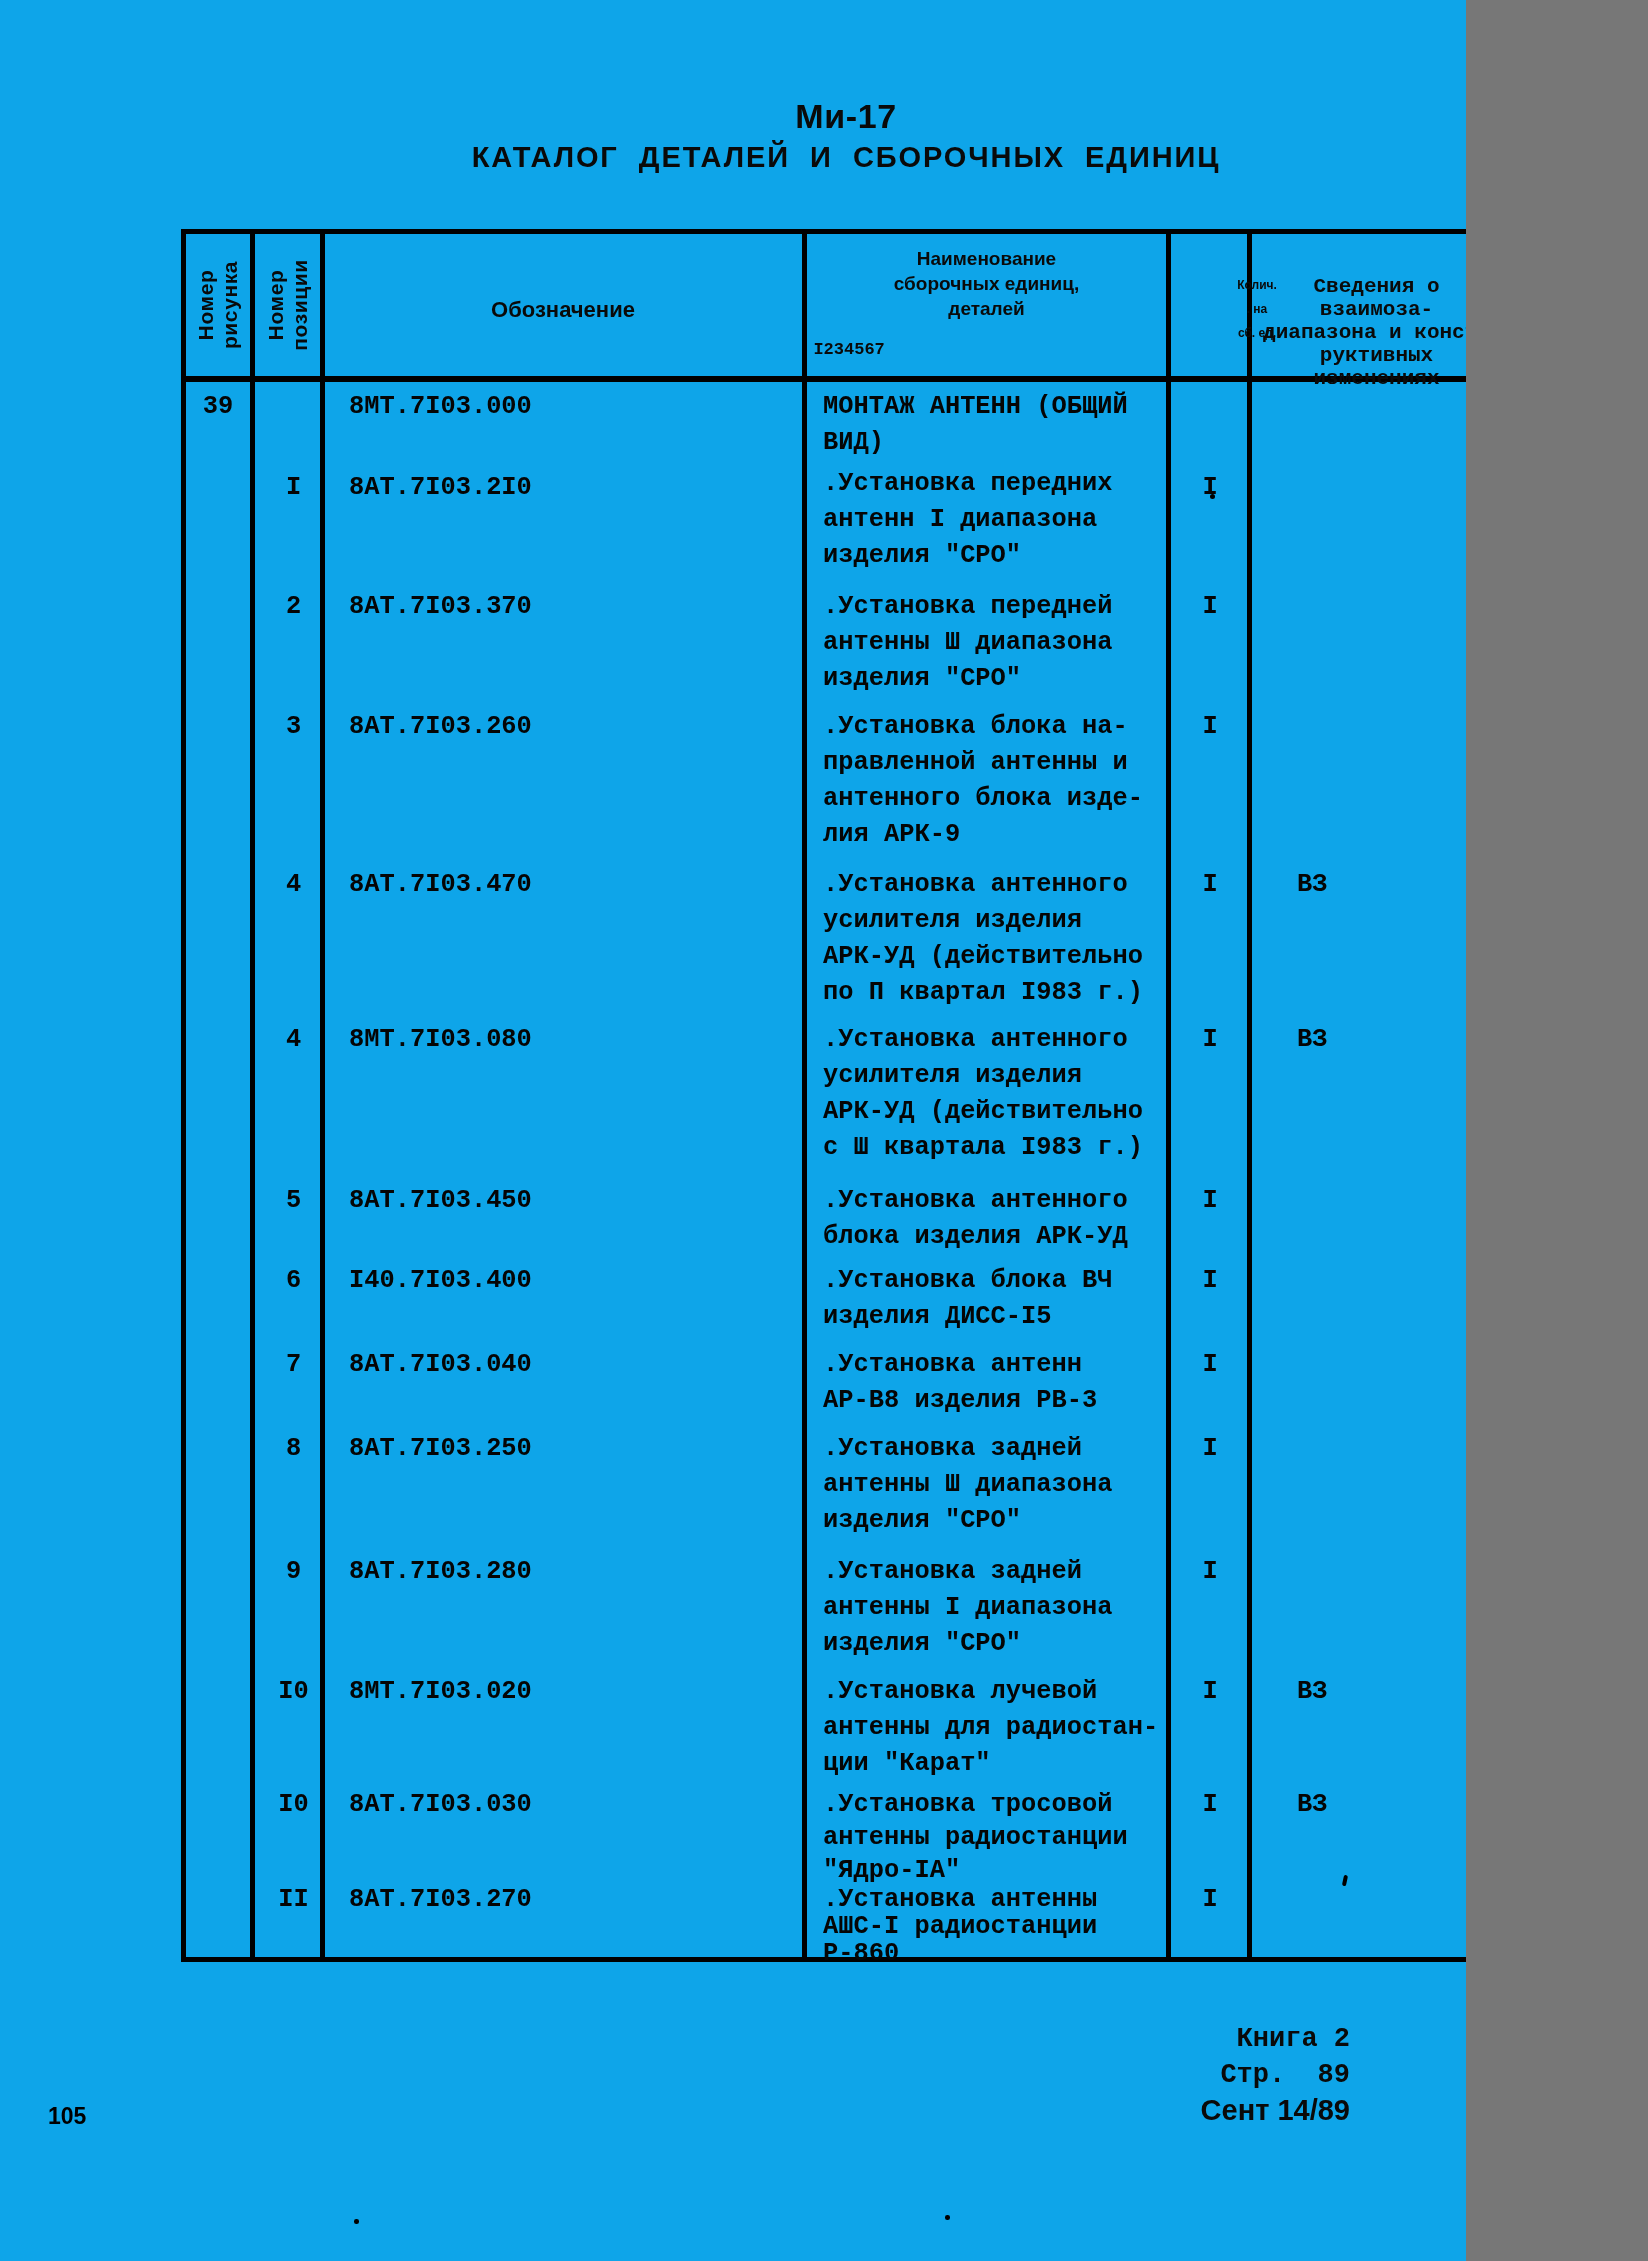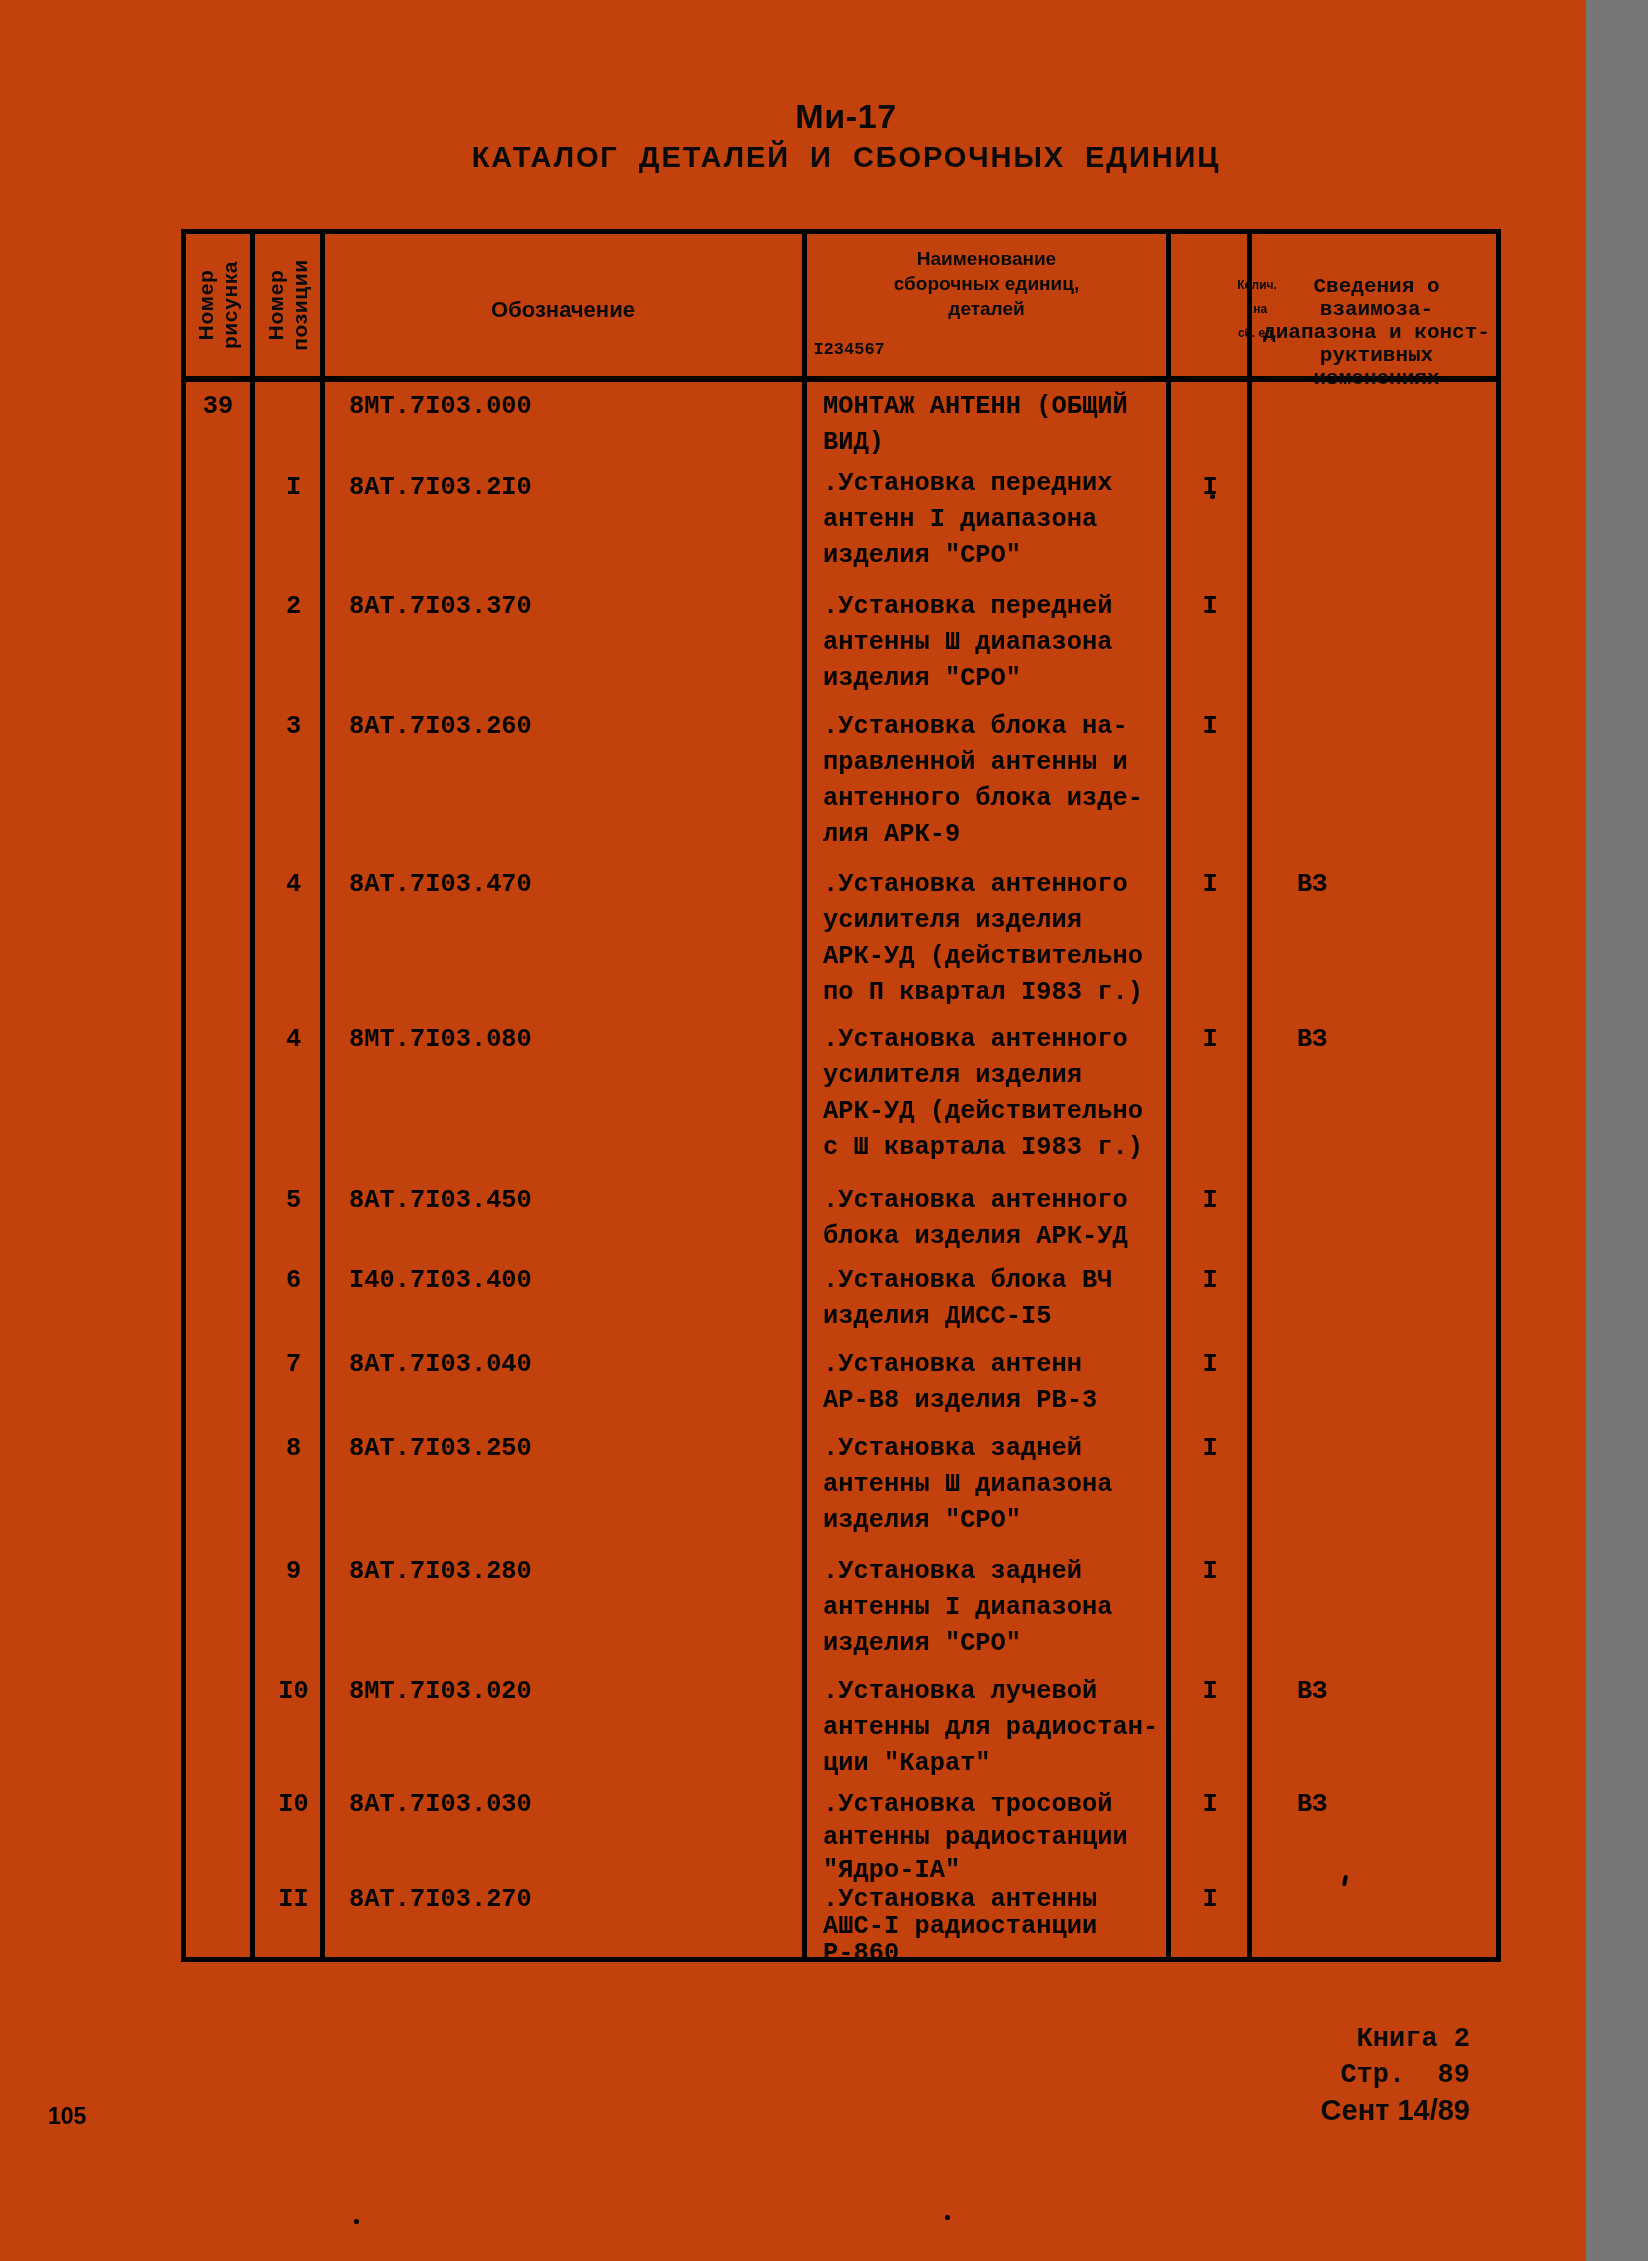--- a/index.html
+++ b/index.html
@@ -1,19 +1,19 @@
 <!DOCTYPE html>
 <html style="font-size:10.2px"><head>
 <meta charset="utf-8">
 <style>
   html,body{margin:0;padding:0;background:#777;}
   .page{
     position:relative;
-    width:1586px;height:2261px;
-    background:#c2410c;color:#000;
+    width:1466px;height:2261px;
+    background:#0ea5e9;color:#000;
     font-family:"Liberation Sans",sans-serif;
     overflow:hidden;
   }
   
   .title{position:absolute;left:0;width:1692px;text-align:center;font-weight:700;color:#0a0a0a;}
   .t1{top:97px;font-size:34px;letter-spacing:0.6px;}
   .t2{top:141px;font-size:29px;letter-spacing:1.9px;word-spacing:10.2px;}
   
   .doc-table{
     position:absolute;left:181px;top:229px;width:1320px;height:1733px;

